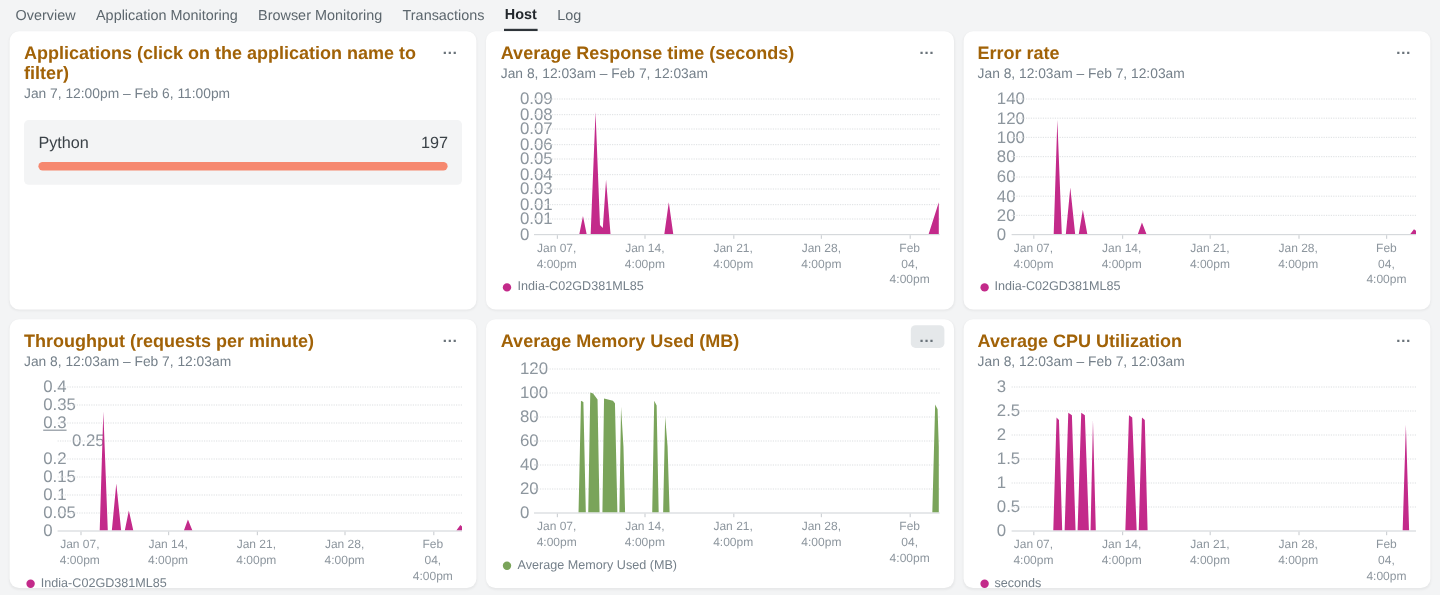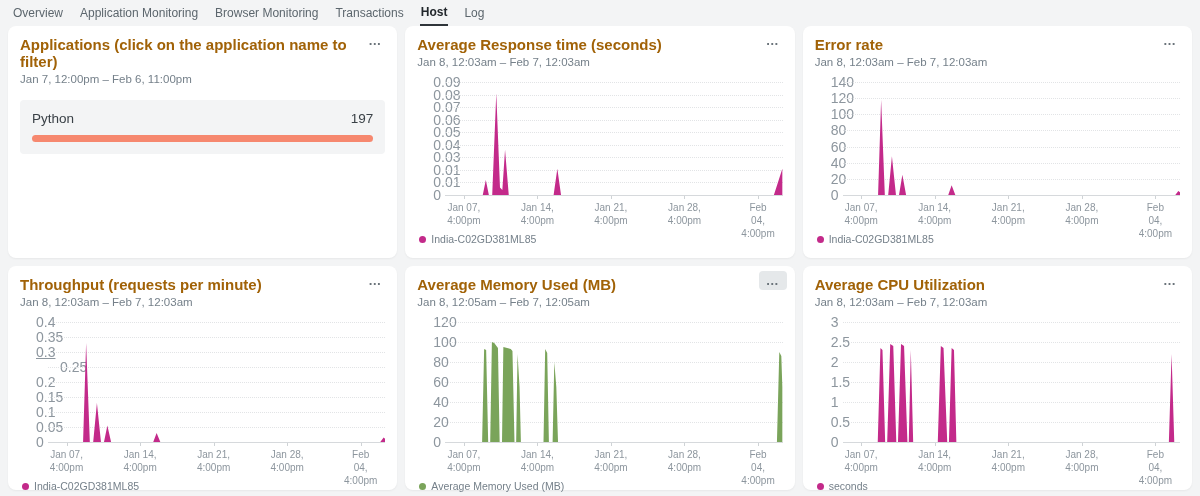--- a/index.html
+++ b/index.html
@@ -296,21 +296,20 @@
         </div>
         <div class="legend">
           <div class="legend-dot" style="background: rgb(195, 42, 138);"></div>
           <div class="legend-label">India-C02GD381ML85</div>
         </div>
       </div>
   </section>
 
   <section class="card row2">
     <div class="card-title">Average Memory Used (MB)</div>
-    <div class="card-sub">Jan 8, 12:05am – Feb 7, 12:05am</div>
     <button class="menu-btn highlighted">
       <span>…</span>
     </button>
     <div class="chart">
         <div class="chart-main">
           <div class="yaxis">
             <div class="ylab" style="top: 0%;">120</div>
             <div class="ylab" style="top: 16.6667%;">100</div>
             <div class="ylab" style="top: 33.3333%;">80</div>
             <div class="ylab" style="top: 50%;">60</div>

